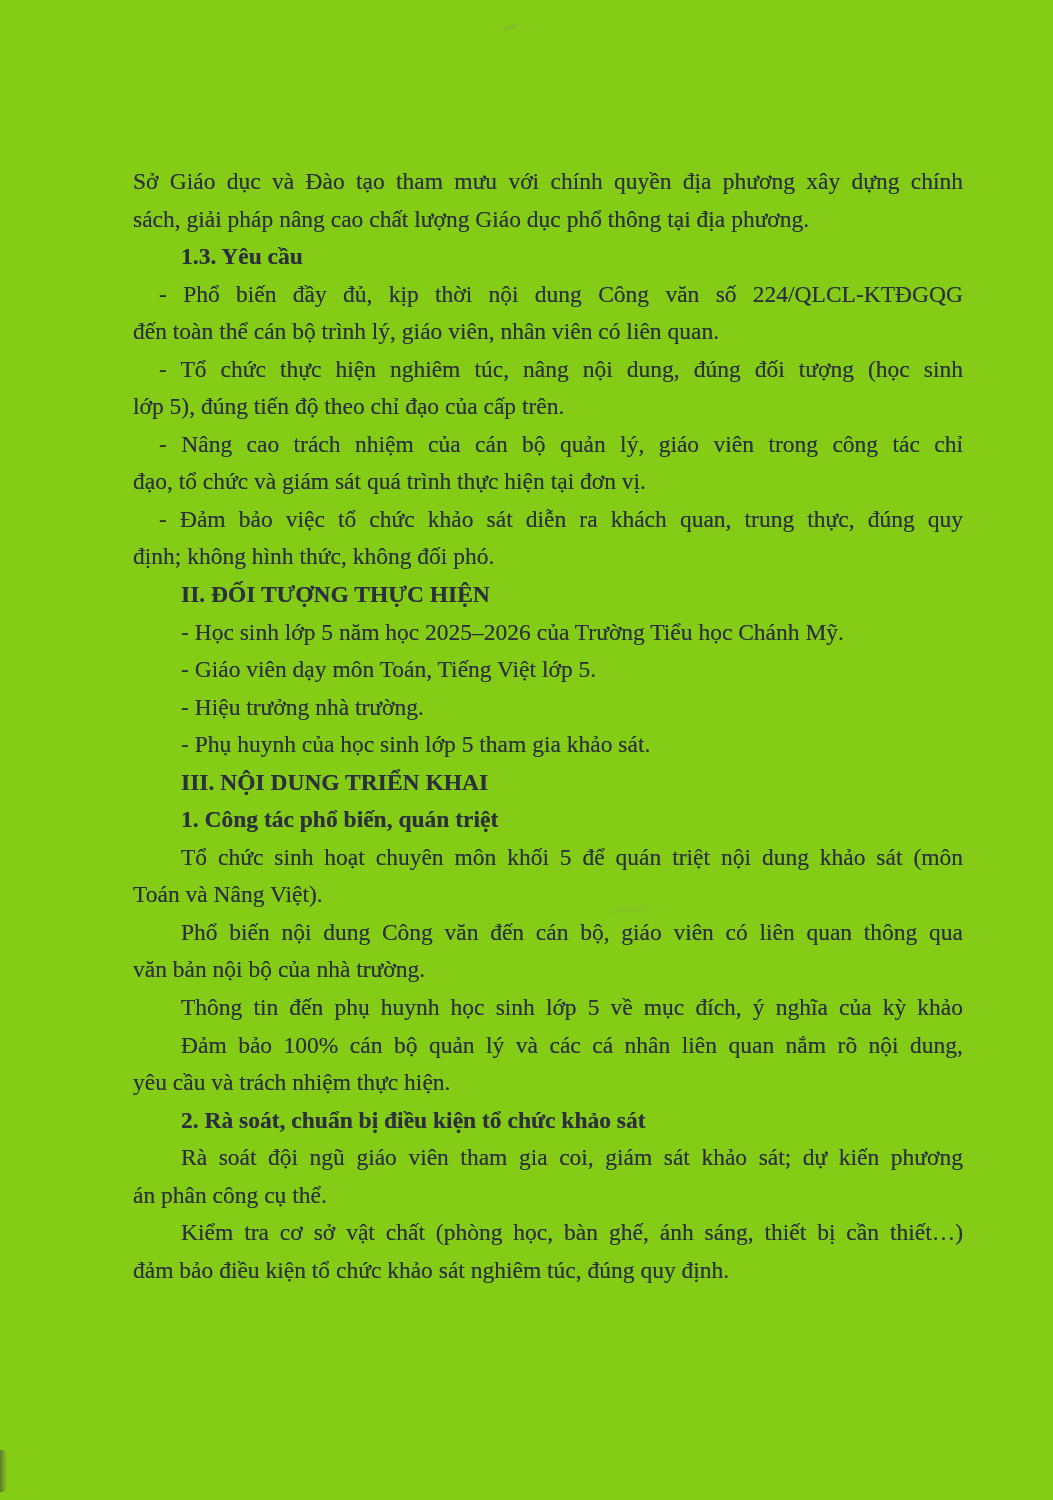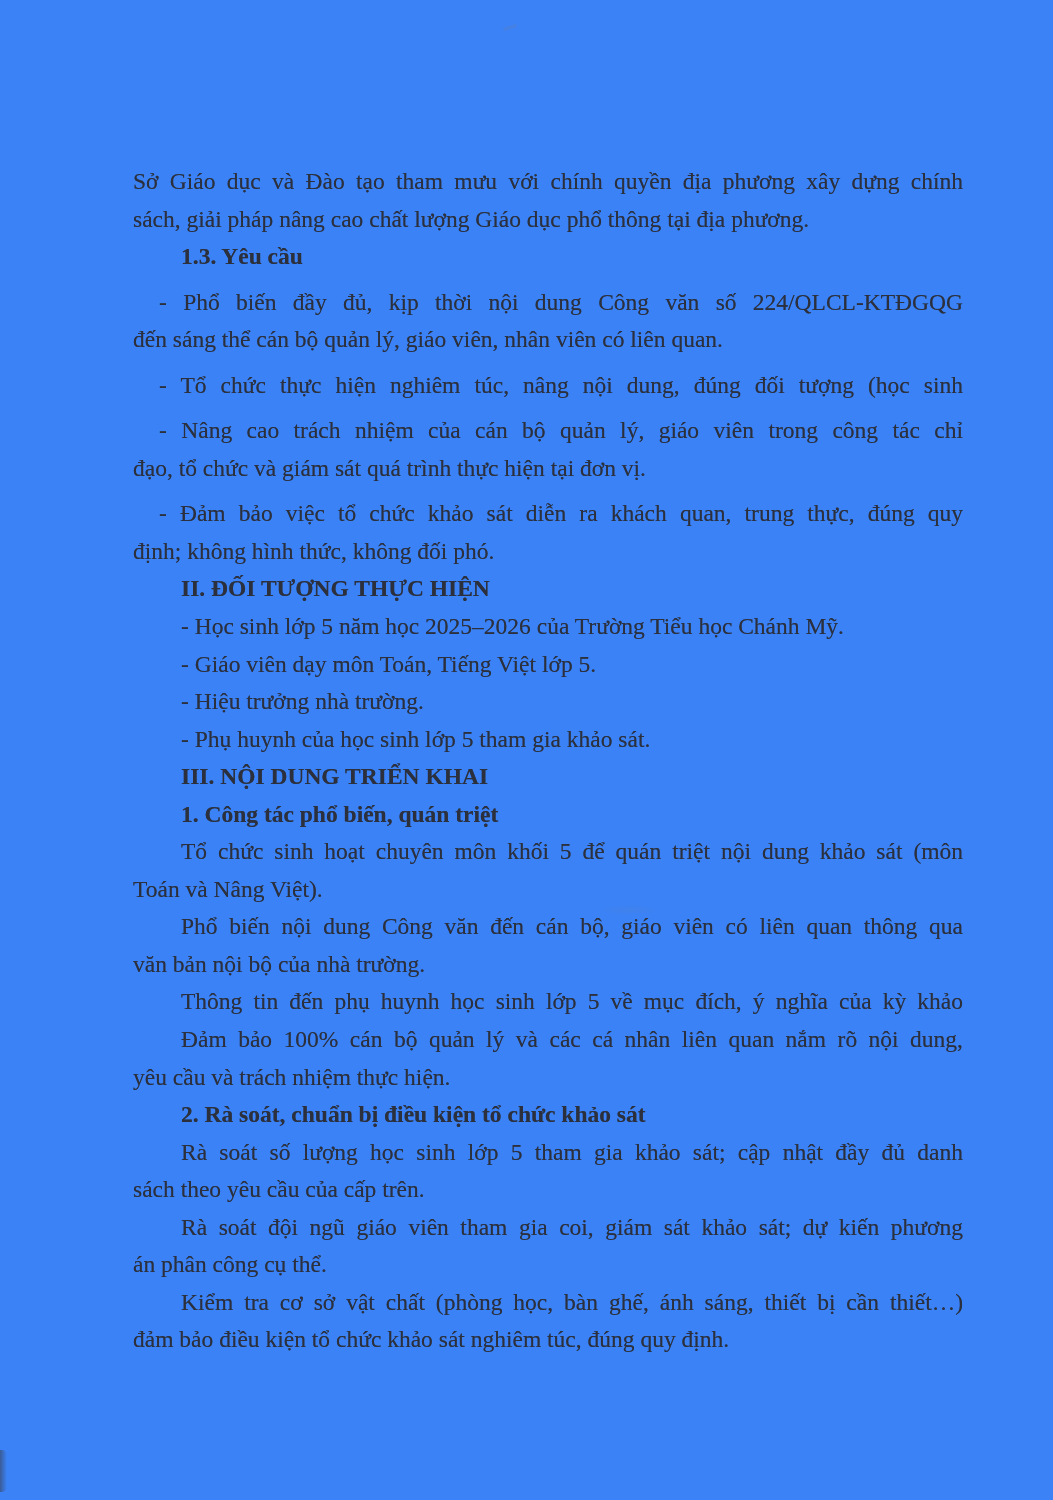--- a/index.html
+++ b/index.html
@@ -6,21 +6,21 @@
   html, body {
     margin: 0;
     padding: 0;
     background: #e9e9e9;
   }
   .page {
     position: relative;
     width: 1053px;
     height: 1500px;
     margin: 0 auto;
-    background: #3b82f6;
+    background: #84cc16;
     overflow: hidden;
     font-family: "Liberation Serif", "DejaVu Serif", serif;
   }
   .doc {
     position: absolute;
     left: 133px;
     top: 163px;
     width: 830px;
     font-size: 23.5px;
     line-height: 37.55px;
@@ -29,21 +29,21 @@
   }
   .para { margin: 0; padding: 0; }
   .para .line {
     text-align: justify;
     text-align-last: justify;
   }
   .para .line.last {
     text-align-last: left;
   }
   .para.v-indent > .line.first { text-indent: 48px; }
-  .para.v-indent-small > .line.first { text-indent: 26px; margin-top: 8px; }
+  .para.v-indent-small > .line.first { text-indent: 26px; }
   .para.v-flush > .line.first { text-indent: 0; }
   .para.role-heading .line { font-weight: bold; }
 
   
   .scan-smudge-left {
     position: absolute;
     left: 0;
     top: 1450px;
     width: 7px;
     height: 42px;
@@ -76,24 +76,25 @@
   <div class="doc" id="doc-body" style="color: rgb(43, 48, 60);">
       <div class="para role-body v-flush">
         <div class="line first">Sở Giáo dục và Đào tạo tham mưu với chính quyền địa phương xây dựng chính</div>
         <div class="line last">sách, giải pháp nâng cao chất lượng Giáo dục phổ thông tại địa phương.</div>
       </div>
       <div class="para role-heading v-indent">
         <div class="line first last">1.3. Yêu cầu</div>
       </div>
       <div class="para role-body v-indent-small">
         <div class="line first">- Phổ biến đầy đủ, kịp thời nội dung Công văn số 224/QLCL-KTĐGQG</div>
-        <div class="line last">đến sáng thể cán bộ quản lý, giáo viên, nhân viên có liên quan.</div>
+        <div class="line last">đến toàn thể cán bộ trình lý, giáo viên, nhân viên có liên quan.</div>
       </div>
       <div class="para role-body v-indent-small">
         <div class="line first">- Tổ chức thực hiện nghiêm túc, nâng nội dung, đúng đối tượng (học sinh</div>
+        <div class="line last">lớp 5), đúng tiến độ theo chỉ đạo của cấp trên.</div>
       </div>
       <div class="para role-body v-indent-small">
         <div class="line first">- Nâng cao trách nhiệm của cán bộ quản lý, giáo viên trong công tác chỉ</div>
         <div class="line last">đạo, tổ chức và giám sát quá trình thực hiện tại đơn vị.</div>
       </div>
       <div class="para role-body v-indent-small">
         <div class="line first">- Đảm bảo việc tổ chức khảo sát diễn ra khách quan, trung thực, đúng quy</div>
         <div class="line last">định; không hình thức, không đối phó.</div>
       </div>
       <div class="para role-heading v-indent">
@@ -129,24 +130,20 @@
         <div class="line first">Thông tin đến phụ huynh học sinh lớp 5 về mục đích, ý nghĩa của kỳ khảo</div>
       </div>
       <div class="para role-body v-indent">
         <div class="line first">Đảm bảo 100% cán bộ quản lý và các cá nhân liên quan nắm rõ nội dung,</div>
         <div class="line last">yêu cầu và trách nhiệm thực hiện.</div>
       </div>
       <div class="para role-heading v-indent">
         <div class="line first last">2. Rà soát, chuẩn bị điều kiện tổ chức khảo sát</div>
       </div>
       <div class="para role-body v-indent">
-        <div class="line first">Rà soát số lượng học sinh lớp 5 tham gia khảo sát; cập nhật đầy đủ danh</div>
-        <div class="line last">sách theo yêu cầu của cấp trên.</div>
-      </div>
-      <div class="para role-body v-indent">
         <div class="line first">Rà soát đội ngũ giáo viên tham gia coi, giám sát khảo sát; dự kiến phương</div>
         <div class="line last">án phân công cụ thể.</div>
       </div>
       <div class="para role-body v-indent">
         <div class="line first">Kiểm tra cơ sở vật chất (phòng học, bàn ghế, ánh sáng, thiết bị cần thiết…)</div>
         <div class="line last">đảm bảo điều kiện tổ chức khảo sát nghiêm túc, đúng quy định.</div>
       </div>
     </div>
   <div class="scan-smudge-left"></div>
   <div class="scan-speck-1"></div>

